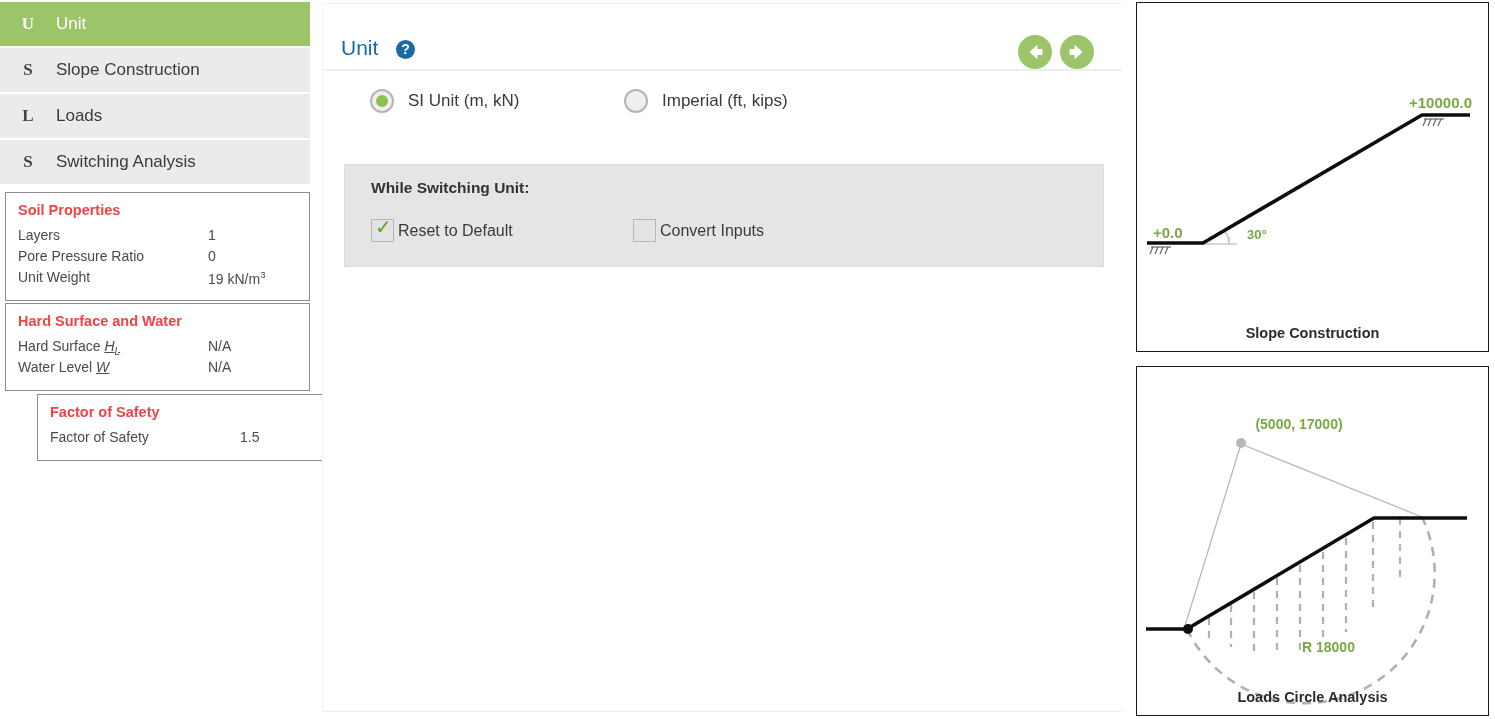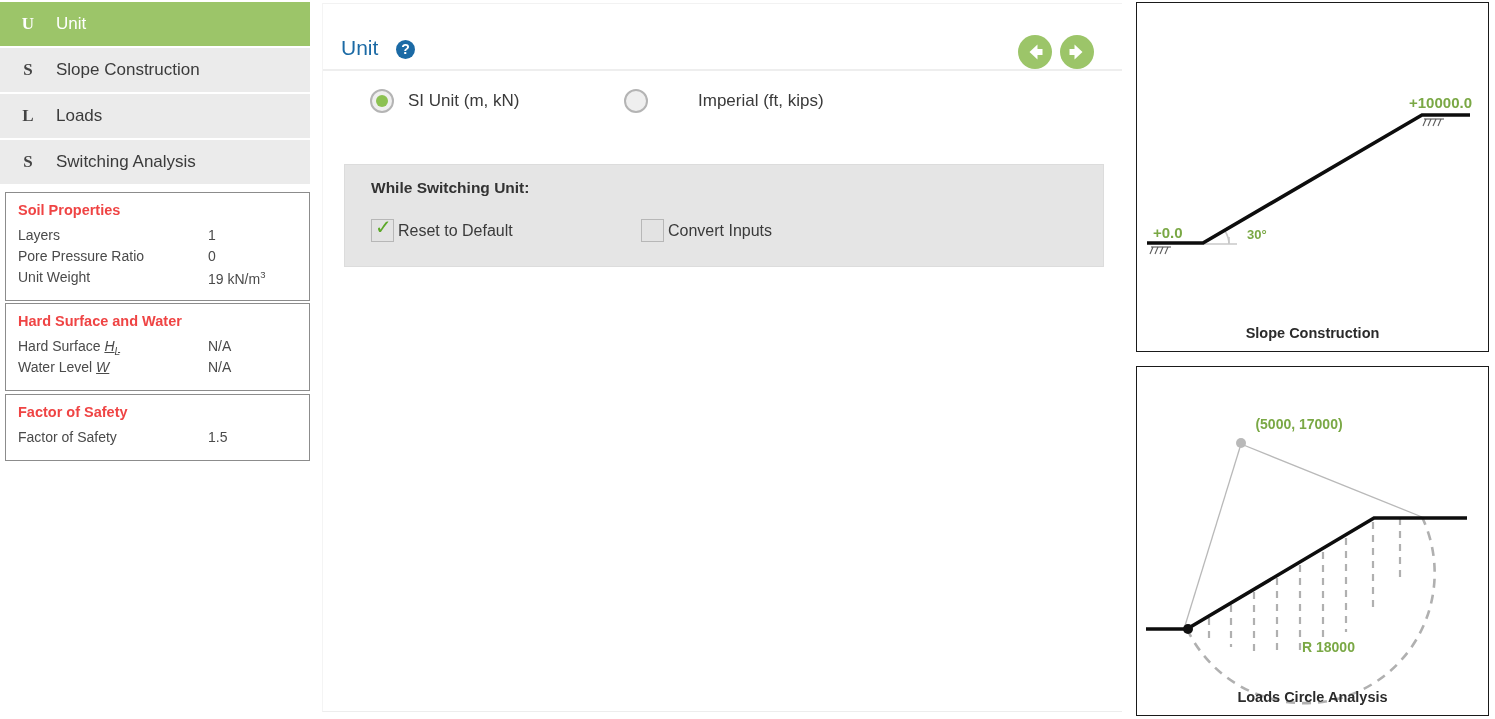--- a/index.html
+++ b/index.html
@@ -71,21 +71,21 @@
     color: #4a4a4a;
   }
   .panel-row .pr-label { position: absolute; left: 0; top: 0; white-space: nowrap; }
   .panel-row .pr-value { position: absolute; left: 190px; top: 0; white-space: nowrap; }
   .pr-label i { font-style: italic; text-decoration: underline; }
   sub { font-size: 0.72em; font-style: italic; }
   sup { font-size: 0.68em; }
 
   #panel-soil  { top: 192px; }
   #panel-water { top: 303px; }
-  #panel-fos   { top: 394px; }
+  #panel-fos   { top: 394px; margin-left: 32px; }
 
   
   #main {
     position: absolute;
     left: 322px; top: 3px;
     width: 800px; height: 709px;
     background: #ffffff;
     border-top: 1px solid #f2f2f2;
     border-left: 1px solid #f4f4f4;
     border-bottom: 1px solid #ededed;
@@ -126,21 +126,21 @@
   #arrow-next { left: 736px; }
 
   
   #unit-choices {
     position: absolute;
     left: 0; top: 85px;
     width: 800px; height: 50px;
   }
   .radio-row { position: absolute; display: flex; align-items: center; cursor: pointer; }
   #radio-si { left: 47px; top: 0px; }
-  #radio-imp { left: 301px; top: 0px; gap: 36px; }
+  #radio-imp { left: 301px; top: 0px; }
   .radio-outer {
     width: 24px; height: 24px;
     border-radius: 50%;
     background: #efefef;
     border: 2px solid #b4b4b4;
     display: flex; align-items: center; justify-content: center;
   }
   .radio-inner { width: 12px; height: 12px; border-radius: 50%; background: transparent; }
   .radio-row.checked .radio-inner { background: #8cc152; }
   .radio-text {
@@ -159,21 +159,21 @@
   }
   #switch-title {
     position: absolute;
     left: 26px; top: 14px;
     font-size: 15.5px;
     font-weight: bold;
     color: #333;
   }
   .check-row { position: absolute; display: flex; align-items: center; cursor: pointer; }
   #check-reset { left: 26px; top: 54px; }
-  #check-convert { left: 272px; top: 54px; padding-left: 24px; }
+  #check-convert { left: 264px; top: 54px; padding-left: 24px; }
   .check-box {
     width: 23px; height: 23px;
     background: #e3e3e3;
     border: 1px solid #b7b7b7;
     position: relative;
   }
   .check-mark {
     position: absolute;
     left: 3px; top: -4px;
     font-size: 20px;

